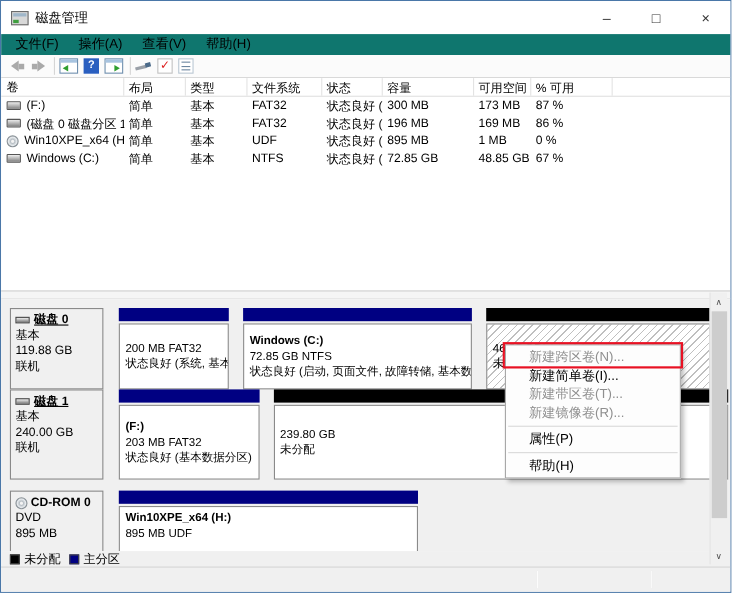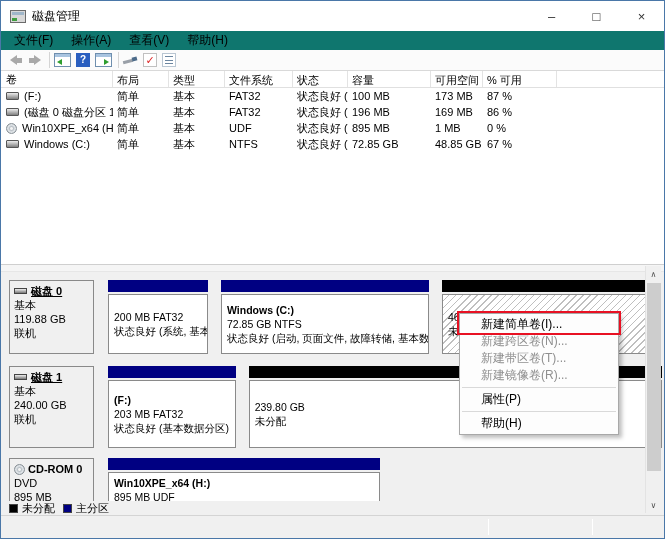--- a/index.html
+++ b/index.html
@@ -54,21 +54,21 @@
   .c6{width:83px;}.c7{width:52px;}.c8{width:74px;}.c9{flex:1;border-right:none !important;}
   .vico{width:13px;height:8px;min-width:13px;background:linear-gradient(#ececec,#808080);border:1px solid #555;border-radius:1px;margin-right:5px;}
   .cdvico{width:11px;height:11px;min-width:11px;border-radius:50%;border:1px solid #8a9298;margin-right:5px;
     background:radial-gradient(circle,#f4f4f4 15%,#b9c0c6 30%,#e8ecef 60%,#aab2b8 80%);}
   
   .splitter{height:8px;background:#f5f5f5;border-top:1px solid #cfcfcf;border-bottom:1px solid #e6e6e6;}
   
   .gpane{height:229px;background:#f0f0f0;overflow:hidden;padding-left:8px;position:relative;}
   .drow{display:flex;gap:11px;}
   .drow1{margin-top:8px;height:74px;}
-  .drow2{margin-top:12px;height:82px;}
+  .drow2{height:82px;}
   .drow3{margin-top:10px;height:60px;}
   .dlabel{width:85px;min-width:85px;border:1px solid #898989;background:#f0f0f0;margin-right:3px;padding:3px 4px;font-size:11px;line-height:14px;}
   .dname{display:flex;align-items:center;font-weight:bold;white-space:nowrap;}
   .dname.u .nm{text-decoration:underline;}
   .dico{width:13px;height:6px;min-width:13px;background:linear-gradient(#efefef,#777);border:1px solid #444;margin-right:4px;}
   .dcd{width:11px;height:11px;min-width:11px;border-radius:50%;border:1px solid #8a9298;margin-right:3px;
     background:radial-gradient(circle,#f4f4f4 15%,#b9c0c6 30%,#e8ecef 60%,#aab2b8 80%);}
   .region{display:flex;flex-direction:column;margin-right:2px;height:100%;}
   .rhead{height:12px;min-height:12px;background:#000082;margin-bottom:2px;}
   .rhead.un{background:#000000;}
@@ -161,21 +161,21 @@
 
     <div class="lr">
       <div class="c c1">
           <span class="vico"></span>
           <span>(F:)</span>
         </div>
       <div class="c c2">简单</div>
       <div class="c c3">基本</div>
       <div class="c c4">FAT32</div>
       <div class="c c5">状态良好 (...</div>
-      <div class="c c6">100 MB</div>
+      <div class="c c6">300 MB</div>
       <div class="c c7">173 MB</div>
       <div class="c c8">87 %</div>
       <div class="c c9"></div>
     </div>
 
     <div class="lr">
       <div class="c c1">
           <span class="vico"></span>
           <span>(磁盘 0 磁盘分区 1)</span>
         </div>
@@ -320,22 +320,22 @@
     <div class="sdiv" style="left:591px"></div>
   </div>
 
   <div class="vscroll">
     <div class="sbtn">∧</div>
     <div class="sthumb"></div>
     <div class="sbtn dn">∨</div>
   </div>
 
   <div class="cmenu">
+    <div class="cmi dis">新建跨区卷(N)...</div>
     <div class="cmi">新建简单卷(I)...</div>
-    <div class="cmi dis">新建跨区卷(N)...</div>
     <div class="cmi dis">新建带区卷(T)...</div>
     <div class="cmi dis">新建镜像卷(R)...</div>
     <div class="csep"></div>
     <div class="cmi">属性(P)</div>
     <div class="csep"></div>
     <div class="cmi">帮助(H)</div>
   </div>
 
   <div class="redbox"></div>
 

